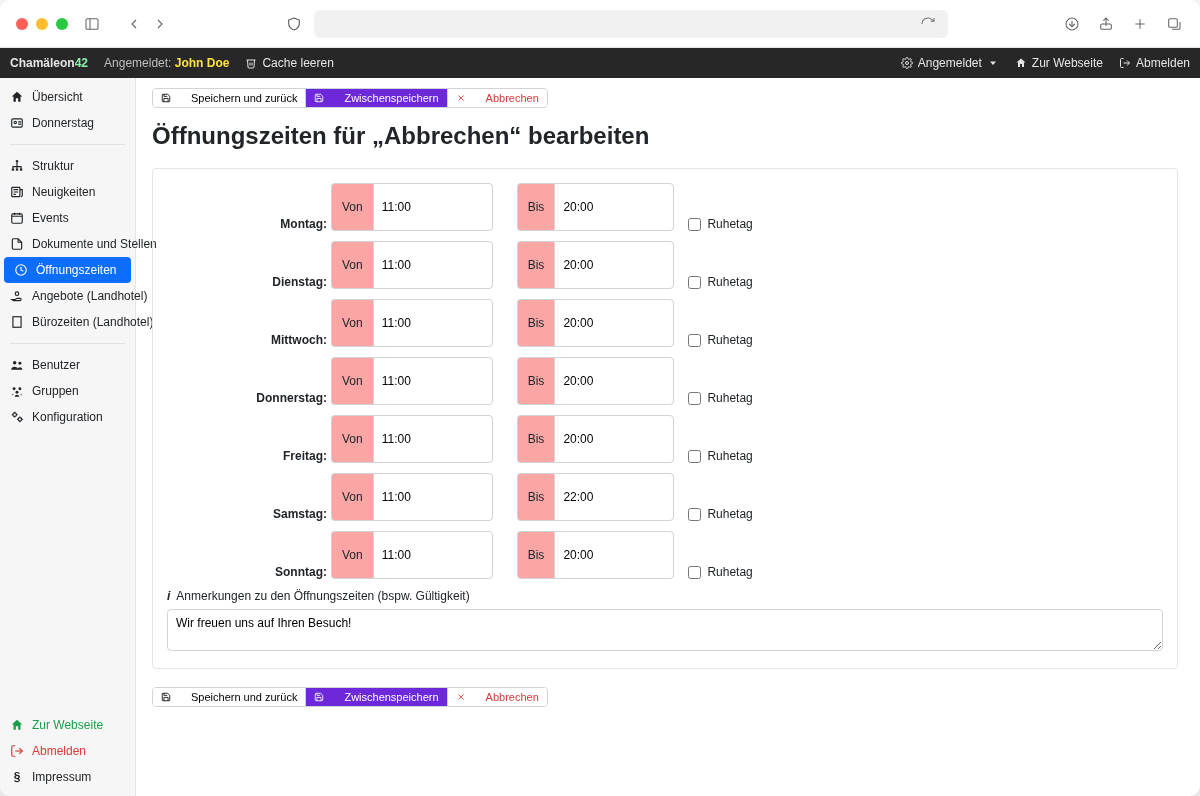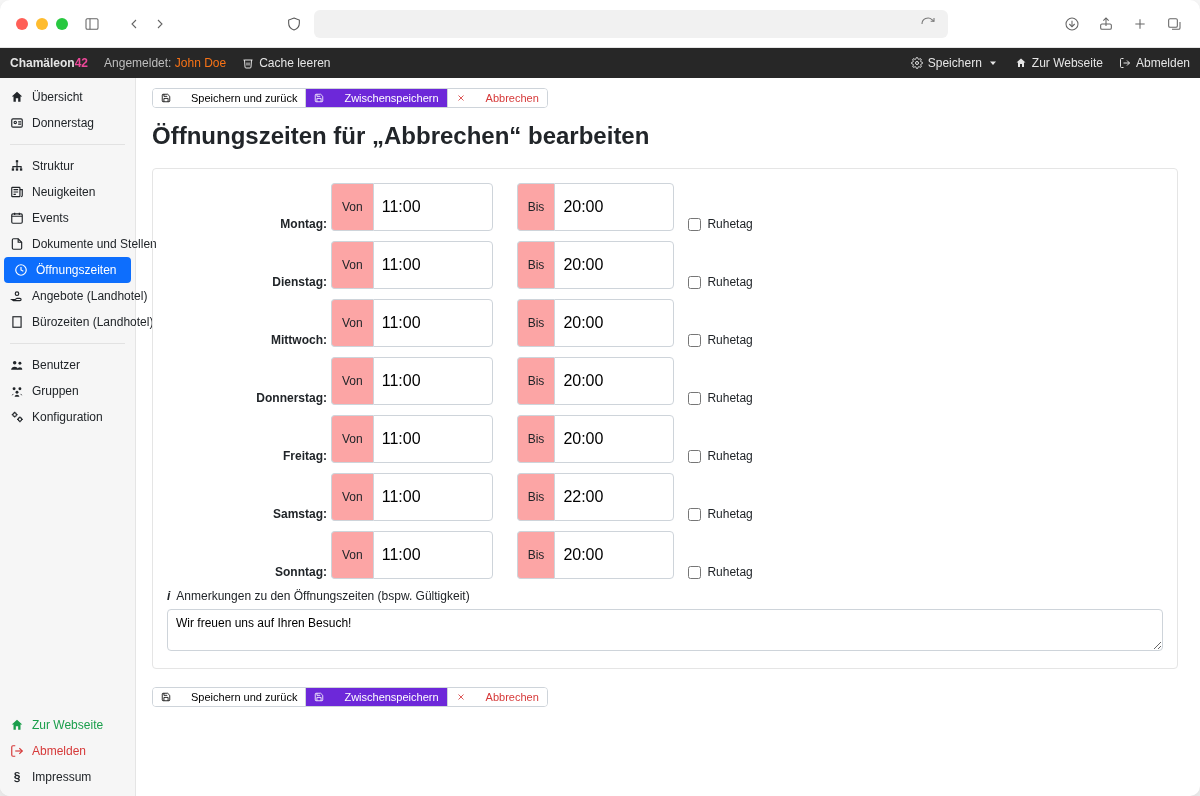--- a/index.html
+++ b/index.html
@@ -15,21 +15,21 @@
 .chrome-icon svg { width: 16px; height: 16px; stroke: currentColor; fill: none; stroke-width: 1.6; }
 .nav-arrows { display: flex; gap: 6px; margin-left: 8px; }
 .urlbar-wrap { flex: 1; display: flex; align-items: center; gap: 10px; margin: 0 100px 0 100px; }
 .shield { color: #555; }
 .urlbar { flex: 1; height: 28px; background: #f1f1f1; border-radius: 6px; display: flex; align-items: center; justify-content: flex-end; padding: 0 10px; }
 .urlbar .reload { color: #777; }
 .right-icons { display: flex; gap: 14px; }
 
 .app-bar { background: #272727; color: #e5e5e5; height: 30px; display: flex; align-items: center; padding: 0 10px; font-size: 12px; }
 .brand { font-weight: 600; }
-.brand .accent { color: #ec4899; }
+.brand .accent { color: #86efac; }
 .app-bar .sep { margin: 0 8px; color: #777; }
 .app-bar .muted { color: #bfbfbf; }
 .app-bar .right { margin-left: auto; display: flex; gap: 16px; align-items: center; }
 .app-bar .link { color: #e5e5e5; cursor: pointer; display: flex; align-items: center; gap: 5px; }
 .mini-icon { width: 12px; height: 12px; display: inline-flex; align-items: center; justify-content: center; }
 .mini-icon svg { width: 12px; height: 12px; }
 
 .app-body { flex: 1; display: flex; min-height: 0; }
 .sidebar { width: 136px; background: #f6f6f6; border-right: 1px solid #e5e5e5; display: flex; flex-direction: column; padding: 6px 0; font-size: 12px; }
 .sidebar .spacer { flex: 1; }
@@ -50,21 +50,21 @@
 .btnbar .bicn { width: 10px; height: 10px; display: inline-flex; }
 .btnbar .bicn svg { width: 10px; height: 10px; }
 
 h1.page-title { font-size: 24px; font-weight: 600; margin-bottom: 18px; }
 
 .card { border: 1px solid #e5e5e5; border-radius: 4px; padding: 14px 14px 14px 14px; margin-bottom: 18px; }
 .row { display: flex; align-items: flex-end; gap: 4px; margin-bottom: 10px; }
 .row .daylabel { width: 160px; text-align: right; font-weight: 600; font-size: 12px; }
 .input-group { display: flex; align-items: stretch; }
 .addon { background: #fca5a5; border: 1px solid #ced4da; border-right: none; border-radius: 4px 0 0 4px; padding: 16px 10px; font-size: 12px; display: flex; align-items: center; }
-.time-input { border: 1px solid #ced4da; border-radius: 0 4px 4px 0; padding: 4px 8px; font-size: 16px; width: 120px; font-family: inherit; }
+.time-input { border: 1px solid #ced4da; border-radius: 0 4px 4px 0; padding: 4px 8px; font-size: 12px; width: 120px; font-family: inherit; }
 .check { display: flex; align-items: center; gap: 6px; font-size: 12px; margin-left: 10px; }
 .check input { width: 13px; height: 13px; }
 
 .notes-label { font-size: 12px; display: flex; align-items: center; gap: 6px; margin: 6px 0 6px 0; }
 .notes { width: 100%; min-height: 40px; border: 1px solid #ced4da; border-radius: 4px; padding: 6px 8px; font-size: 12px; font-family: inherit; resize: vertical; }
 </style>
 </head>
 <body>
 
 <div class="browser-window">
@@ -135,41 +135,41 @@
             <path d="M9 20h10a2 2 0 0 0 2-2V9"></path>
           </svg>
         </div>
     </div>
   </div>
 
   <div class="app-bar">
     <span class="brand"><span>Chamäleon</span><span class="accent">42</span></span>
     <span class="sep"></span>
     <span class="muted">Angemeldet:</span>&nbsp;
-    <span style="font-weight:400;color:#f97316;">John Doe</span>
+    <span style="font-weight:700;color:#fde047;">John Doe</span>
     <span class="sep"></span>
     <span class="link">
       <span class="mini-icon">
           <svg viewBox="0 0 24 24" fill="none" stroke="currentColor" stroke-width="2">
             <polyline points="3 6 5 6 21 6"></polyline>
             <path d="M19 6l-1 14a2 2 0 0 1-2 2H8a2 2 0 0 1-2-2L5 6"></path>
             <path d="M10 11v6M14 11v6"></path>
           </svg>
         </span>
       <span>Cache leeren</span>
     </span>
     <div class="right">
       <span class="link">
         <span class="mini-icon">
             <svg viewBox="0 0 24 24" fill="none" stroke="currentColor" stroke-width="2">
               <circle cx="12" cy="12" r="3"></circle>
               <path d="M19.4 15a1.7 1.7 0 0 0 .3 1.8l.1.1a2 2 0 1 1-2.8 2.8l-.1-.1a1.7 1.7 0 0 0-1.8-.3 1.7 1.7 0 0 0-1 1.5V21a2 2 0 1 1-4 0v-.1a1.7 1.7 0 0 0-1-1.5 1.7 1.7 0 0 0-1.8.3l-.1.1a2 2 0 1 1-2.8-2.8l.1-.1a1.7 1.7 0 0 0 .3-1.8 1.7 1.7 0 0 0-1.5-1H3a2 2 0 1 1 0-4h.1a1.7 1.7 0 0 0 1.5-1 1.7 1.7 0 0 0-.3-1.8l-.1-.1a2 2 0 1 1 2.8-2.8l.1.1a1.7 1.7 0 0 0 1.8.3h0a1.7 1.7 0 0 0 1-1.5V3a2 2 0 1 1 4 0v.1a1.7 1.7 0 0 0 1 1.5 1.7 1.7 0 0 0 1.8-.3l.1-.1a2 2 0 1 1 2.8 2.8l-.1.1a1.7 1.7 0 0 0-.3 1.8v0a1.7 1.7 0 0 0 1.5 1H21a2 2 0 1 1 0 4h-.1a1.7 1.7 0 0 0-1.5 1z"></path>
             </svg>
           </span>
-        <span>Speichern</span>
+        <span>Angemeldet</span>
         <span class="mini-icon">
             <svg viewBox="0 0 24 24" fill="currentColor">
               <polygon points="6 9 18 9 12 16"></polygon>
             </svg>
           </span>
       </span>
       <span class="link">
         <span class="mini-icon">
             <svg viewBox="0 0 24 24" fill="currentColor">
               <path d="M12 3l9 8h-3v9h-4v-6h-4v6H6v-9H3z"></path>

